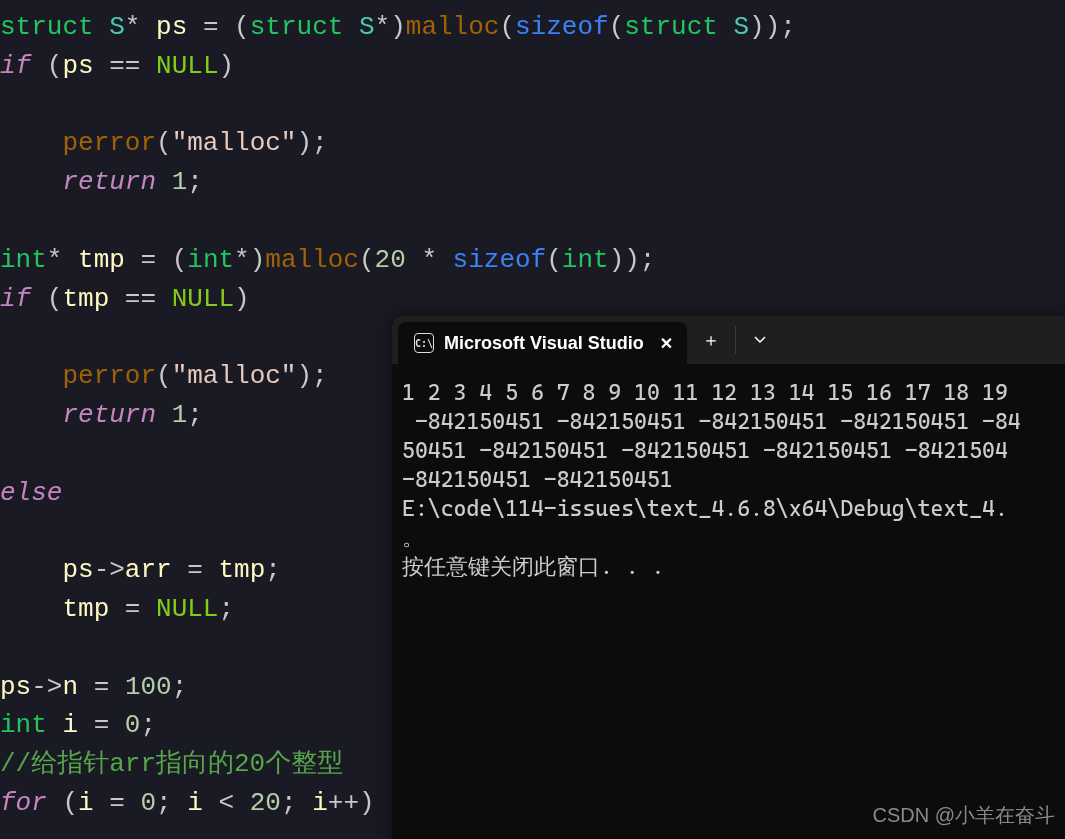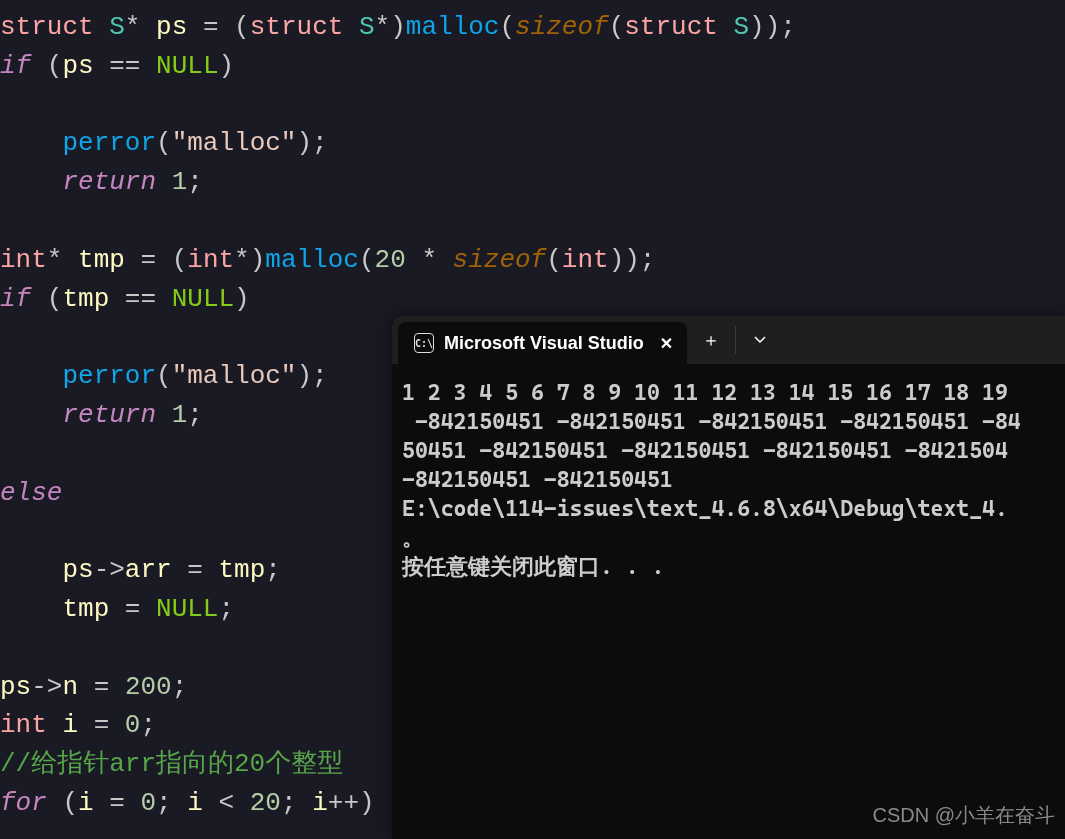--- a/index.html
+++ b/index.html
@@ -13,26 +13,26 @@
   }
   .editor {
     position: absolute;
     top: 0; left: 0; right: 0; bottom: 0;
     padding: 8px 0 0 0;
     font-size: 26px;
     line-height: 38.8px;
     white-space: pre;
     color: #c8c8c8;
   }
-  .kw-type { color: #fca5a5; }
+  .kw-type { color: #22c55e; }
   .kw-ctrl { color: #c586c0; font-style: italic; }
   .ident-type { color: #4ec9b0; }
   .macro { color: #84cc16; margin-top: 24px; }
-  .kw-sizeof { color: #a16207; font-style: italic; }
-  .func { color: #0ea5e9; }
+  .kw-sizeof { color: #3b82f6; }
+  .func { color: #a16207; }
   .var { color: #fef9c3; }
   .str { color: #e8c9bb; }
   .num { color: #b5cea8; }
   .comment { color: #57a64a; }
   .op { color: #c8c8c8; }
 
   .terminal {
     position: absolute;
     left: 392px;
     top: 316px;
@@ -108,21 +108,20 @@
   .term-body {
     flex: 1;
     padding: 14px 10px;
     color: #cccccc;
     font-family: "Cascadia Mono", "Consolas", monospace;
     font-size: 22px;
     line-height: 29px;
     white-space: pre-wrap;
     word-break: break-all;
     overflow: hidden;
-    font-weight: bold;
   }
   .watermark {
     position: absolute;
     right: 10px;
     bottom: 10px;
     color: #8a8a8a;
     font-family: "Segoe UI", sans-serif;
     font-size: 20px;
   }
 </style>
@@ -139,21 +138,21 @@
 <span class="kw-ctrl">if</span> <span class="op">(</span><span class="var">tmp</span> <span class="op">==</span> <span class="macro">NULL</span><span class="op">)</span>
 
     <span class="func">perror</span><span class="op">(</span><span class="str">"malloc"</span><span class="op">);</span>
     <span class="kw-ctrl">return</span> <span class="num">1</span><span class="op">;</span>
 
 <span class="kw-ctrl">else</span>
 
     <span class="var">ps</span><span class="op">-&gt;</span><span class="var">arr</span> <span class="op">=</span> <span class="var">tmp</span><span class="op">;</span>
     <span class="var">tmp</span> <span class="op">=</span> <span class="macro">NULL</span><span class="op">;</span>
 
-<span class="var">ps</span><span class="op">-&gt;</span><span class="var">n</span> <span class="op">=</span> <span class="num">200</span><span class="op">;</span>
+<span class="var">ps</span><span class="op">-&gt;</span><span class="var">n</span> <span class="op">=</span> <span class="num">100</span><span class="op">;</span>
 <span class="kw-type">int</span> <span class="var">i</span> <span class="op">=</span> <span class="num">0</span><span class="op">;</span>
 <span class="comment">//给指针arr指向的20个整型</span>
 <span class="kw-ctrl">for</span> <span class="op">(</span><span class="var">i</span> <span class="op">=</span> <span class="num">0</span><span class="op">;</span> <span class="var">i</span> <span class="op">&lt;</span> <span class="num">20</span><span class="op">;</span> <span class="var">i</span><span class="op">++)</span>
 </div>
 
 <div class="terminal">
   <div class="titlebar">
     <div class="tab">
       <span class="tab-icon">C:\</span>
       <span class="tab-title">Microsoft Visual Studio</span>

